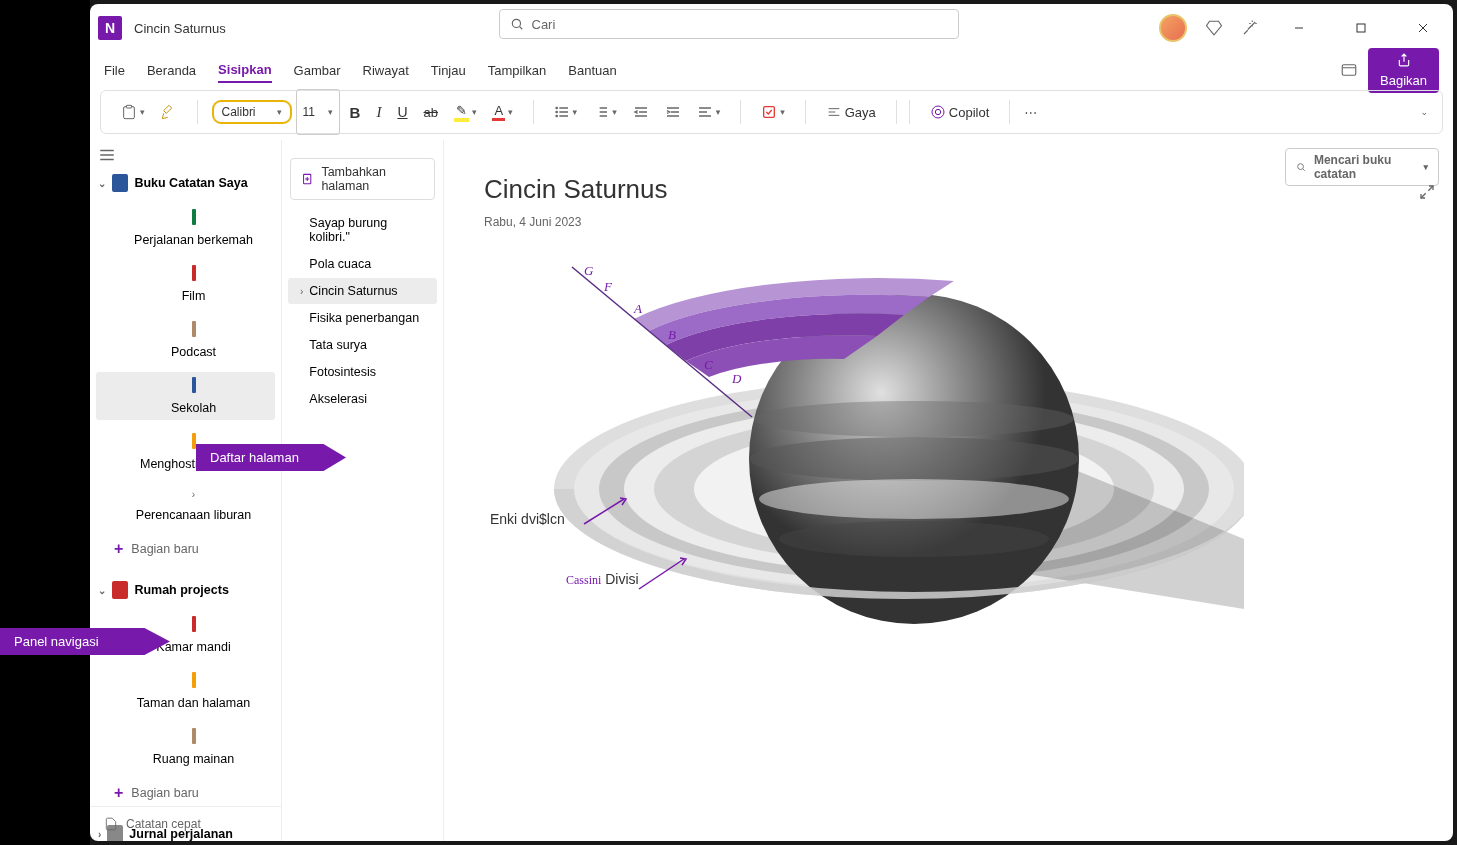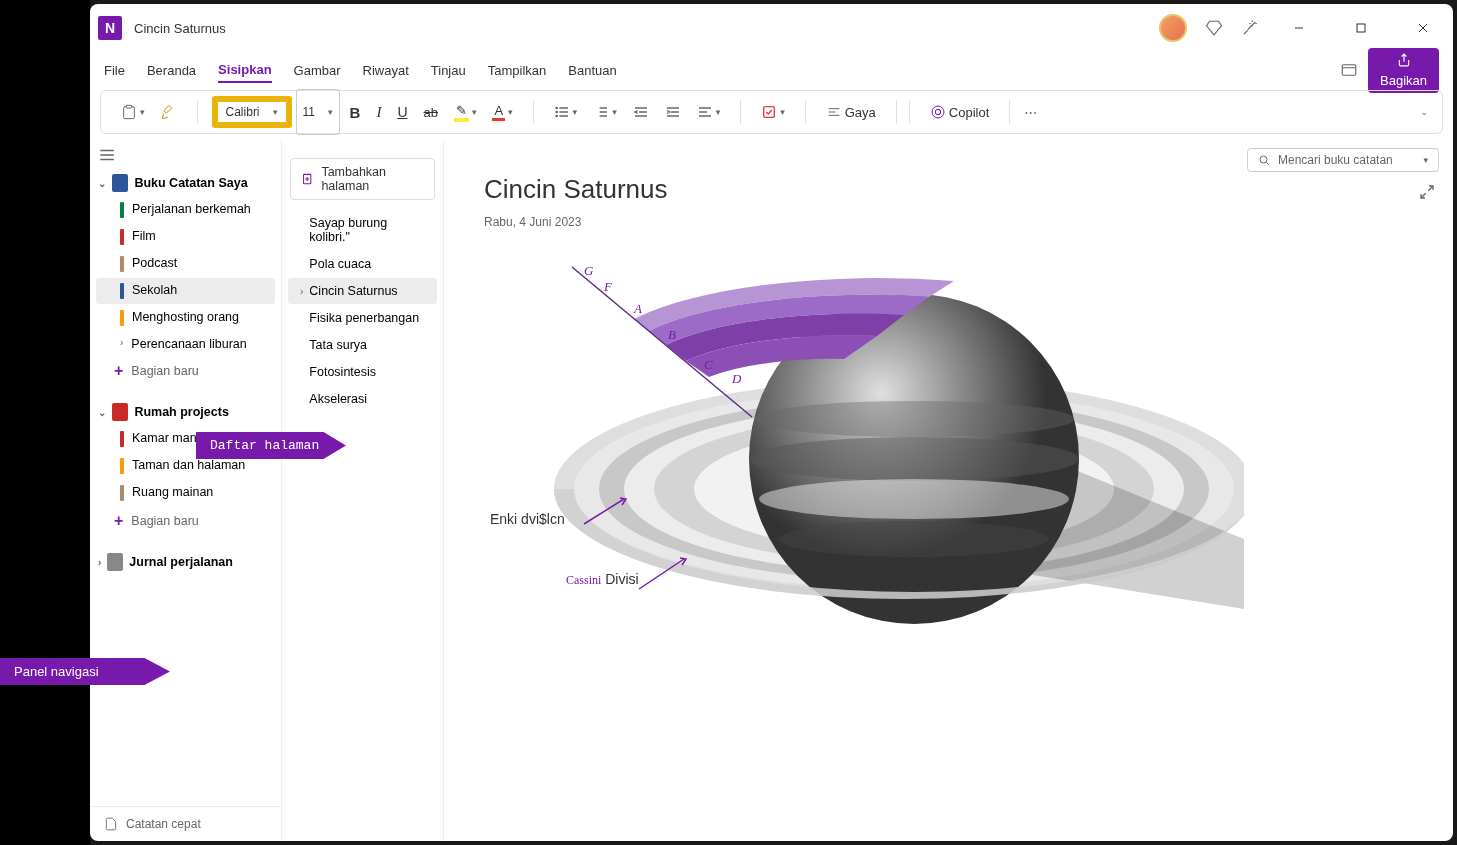--- a/index.html
+++ b/index.html
@@ -22,78 +22,85 @@
 .menubar .item { cursor: pointer; padding: 4px 0; }
 .menubar .item.active { color: #7719aa; border-bottom: 2px solid #7719aa; font-weight: 600; }
 .menubar-right { margin-left: auto; display: flex; align-items: center; gap: 10px; }
 .share-btn { background: #7719aa; color: #fff; padding: 5px 12px; border-radius: 4px; font-size: 13px; display: flex; align-items: center; gap: 6px; cursor: pointer; flex-direction: column; }
 
 
 .ribbon { height: 44px; margin: 2px 10px 6px; border: 1px solid #e0e0e0; border-radius: 6px; display: flex; align-items: center; padding: 0 8px; gap: 4px; font-size: 13px; color: #333; }
 .ribbon-group { display: flex; align-items: center; gap: 4px; padding: 0 6px; }
 .ribbon-sep { width: 1px; height: 24px; background: #e0e0e0; margin: 0 4px; }
 .ribbon-btn { padding: 4px 6px; border-radius: 3px; cursor: pointer; display: flex; align-items: center; gap: 3px; }
-.font-select { border: 6px solid #eab308; border-radius: 3px; padding: 3px 8px; font-size: 12px; min-width: 80px; display: flex; align-items: center; justify-content: space-between; cursor: pointer; }
+.font-select { border: 2px solid #eab308; border-radius: 9px; padding: 3px 8px; font-size: 12px; min-width: 80px; display: flex; align-items: center; justify-content: space-between; cursor: pointer; }
 .size-select { border: 1px solid #ccc; border-radius: 3px; padding: 15px 6px; font-size: 12px; width: 44px; display: flex; align-items: center; justify-content: space-between; cursor: pointer; }
 .chev { font-size: 9px; color: #666; }
 
 
 .body { flex: 1; display: flex; overflow: hidden; position: relative; }
 .nav-toggle { position: absolute; top: 6px; left: 8px; cursor: pointer; color: #666; z-index: 5; }
 
 
 .sidebar { width: 192px; border-right: 1px solid #eee; padding-top: 30px; overflow-y: auto; font-size: 12.5px; position: relative; }
 .nb-header { display: flex; align-items: center; gap: 6px; padding: 4px 8px; cursor: pointer; font-weight: 600; }
 .nb-header .chev2 { font-size: 10px; color: #666; }
 .nb-icon { width: 16px; height: 18px; border-radius: 2px; }
-.section-item { display: flex; gap: 8px; padding: 5px 8px 5px 24px; cursor: pointer; border-radius: 3px; margin: 1px 6px; }
+.section-item { display: flex; align-items: center; gap: 8px; padding: 5px 8px 5px 24px; cursor: pointer; border-radius: 3px; margin: 8px 6px; flex-direction: column; }
 .section-item.selected { background: #ececec; }
 .sec-color { width: 4px; height: 16px; border-radius: 1px; }
 .add-section { display: flex; align-items: center; gap: 8px; padding: 5px 8px 5px 24px; cursor: pointer; color: #666; }
 .add-section .plus { color: #7719aa; font-size: 16px; font-weight: bold; }
 .bottom-bar { position: absolute; bottom: 0; left: 0; right: 0; padding: 10px 14px; display: flex; align-items: center; gap: 8px; color: #666; font-size: 12px; border-top: 1px solid #eee; cursor: pointer; }
 
 
 .pagelist { width: 162px; border-right: 1px solid #eee; padding-top: 14px; font-size: 12.5px; }
 .add-page { margin: 4px 8px 10px; padding: 6px 10px; border: 1px solid #ddd; border-radius: 4px; display: flex; align-items: center; gap: 8px; cursor: pointer; color: #333; }
 .add-page-icon { color: #7719aa; }
 .page-item { padding: 6px 12px; cursor: pointer; border-radius: 3px; margin: 1px 6px; display: flex; align-items: center; gap: 6px; }
 .page-item.selected { background: #ececec; }
 .page-item .pchev { font-size: 10px; color: #666; visibility: hidden; }
 .page-item.selected .pchev { visibility: visible; }
 
 
 .canvas { flex: 1; padding: 34px 40px; position: relative; overflow: hidden; }
-.search-nb { position: absolute; top: 8px; right: 14px; border: 1px solid #ccc; border-radius: 4px; padding: 4px 10px; font-size: 12px; display: flex; align-items: center; gap: 8px; color: #666; cursor: pointer; width: 192px; }
+.search-nb { position: absolute; top: 8px; right: 14px; border: 1px solid #ccc; border-radius: 4px; padding: 4px 10px; font-size: 12px; display: flex; align-items: center; gap: 8px; color: #666; cursor: pointer; width: 154px; font-weight: bold; }
 .expand-btn { position: absolute; top: 44px; right: 18px; cursor: pointer; color: #666; }
 .page-title { font-size: 26px; font-weight: 400; color: #333; margin-bottom: 10px; }
 .page-date { font-size: 12px; color: #666; margin-bottom: 20px; }
 
 
 .saturn-wrap { position: relative; width: 760px; height: 460px; margin-top: 20px; }
 .saturn-wrap svg { width: 100%; height: 100%; }
 .ring-label { position: absolute; font-size: 13px; color: #7719aa; font-style: italic; font-family: 'Comic Sans MS', cursive; }
 .annot { position: absolute; font-size: 14px; color: #333; }
 .annot .cursive { font-family: 'Brush Script MT', cursive; color: #7719aa; font-size: 12px; }
 
 
 .callout { position: absolute; background: #7719aa; color: #fff; font-size: 13px; padding: 6px 14px; z-index: 20; }
-.callout.c1 { top: 658px; left: 0; width: 170px; clip-path: polygon(0 0, 85% 0, 100% 50%, 85% 100%, 0 100%); }
-.callout.c2 { top: 432px; left: 196px; width: 150px; clip-path: polygon(0 0, 85% 0, 100% 50%, 85% 100%, 0 100%); font-family: Liberation Mono, monospace; }
+.callout.c1 { top: 628px; left: 0; width: 170px; clip-path: polygon(0 0, 85% 0, 100% 50%, 85% 100%, 0 100%); }
+.callout.c2 { top: 444px; left: 196px; width: 150px; clip-path: polygon(0 0, 85% 0, 100% 50%, 85% 100%, 0 100%); }
 </style>
 </head>
 <body>
 
 <div class="left-strip"></div>
 
 <div class="app-window">
 
   <div class="titlebar">
     <div class="app-icon">N</div>
     <div class="title-text">Cincin Saturnus</div>
+    <div class="search-box">
+      <svg width="14" height="14" viewBox="0 0 24 24" fill="none" stroke="currentColor" stroke-width="2">
+          <circle cx="11" cy="11" r="7"></circle>
+          <line x1="21" y1="21" x2="16.65" y2="16.65"></line>
+        </svg>
+      <span>Cari</span>
+    </div>
     <div class="title-right">
       <div class="avatar"></div>
       <svg class="title-icon" viewBox="0 0 24 24" fill="none" stroke="currentColor" stroke-width="1.5">
           <path d="M6 3h12l4 6-10 12L2 9l4-6z"></path>
         </svg>
       <svg class="title-icon" viewBox="0 0 24 24" fill="none" stroke="currentColor" stroke-width="1.5">
           <path d="M15 4V2m0 8V8m-6 6l10-10M4 20l5-5M19 6h2m-8 0h-2"></path>
         </svg>
       <div class="win-btn">
           <svg width="12" height="12" viewBox="0 0 12 12">

